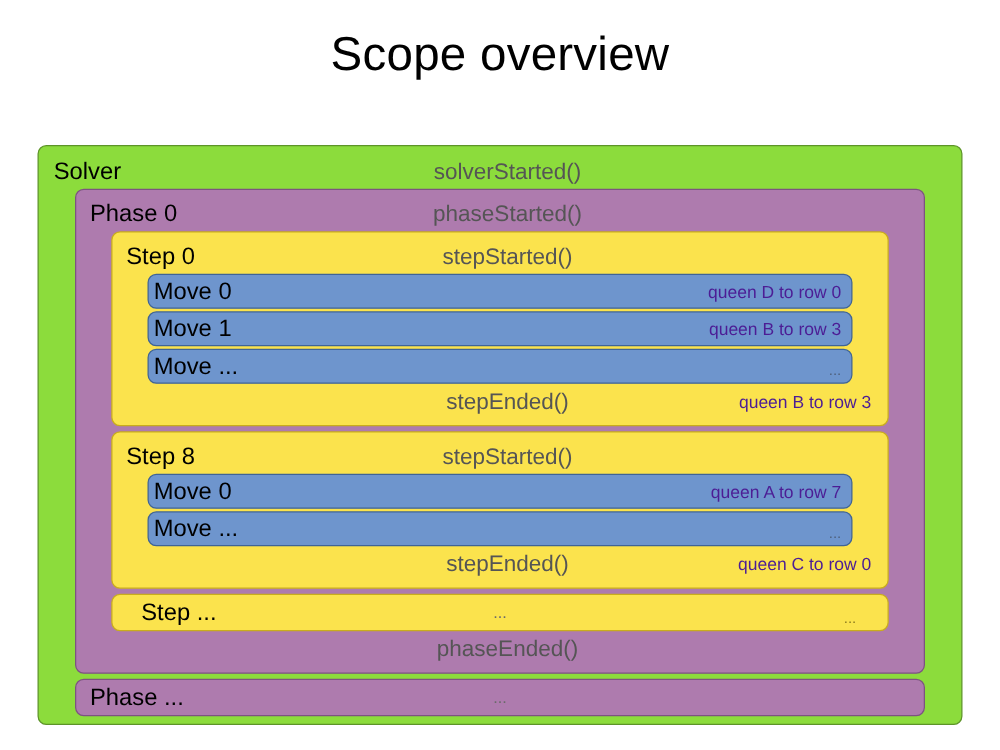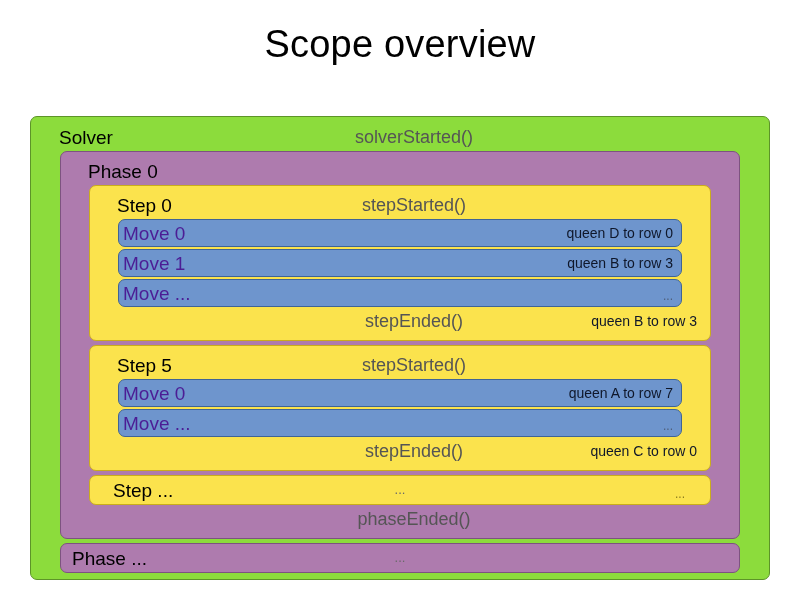--- a/index.html
+++ b/index.html
@@ -77,21 +77,21 @@
   }
 
   
   .line {
     display: flex;
     align-items: center;
     position: relative;
     height: 26px;
     box-sizing: border-box;
   }
-  .line.tall { height: 28px; margin-left: 16px; }
+  .line.tall { height: 28px; }
 
   .lbl {
     font-size: 19px;
     line-height: 19px;
     color: #000;
     white-space: nowrap;
     flex: 0 0 auto;
     padding-left: 4px;
   }
 
@@ -110,21 +110,21 @@
     color: #6a6a6a;
     position: absolute;
     left: 0; right: 0;
     text-align: center;
   }
 
   .detail {
     margin-left: auto;
     font-size: 14px;
     line-height: 14px;
-    color: #0f172a;
+    color: #4c1d95;
     white-space: nowrap;
     padding-right: 6px;
     position: relative;
     z-index: 2;
   }
   .detail.dots {
     font-size: 12px;
     color: #4e5f7a;
     align-self: flex-end;
     padding-bottom: 3px;
@@ -146,21 +146,21 @@
     display: flex;
     align-items: center;
     height: 100%;
     padding-left: 4px;
     padding-right: 2px;
     box-sizing: border-box;
   }
   .move-lbl {
     font-size: 19px;
     line-height: 19px;
-    color: #4c1d95;
+    color: #000000;
     white-space: nowrap;
   }
 
   .moves-wrap {
     padding-left: 21px;
     padding-right: 21px;
     box-sizing: border-box;
   }
 
   .step-wrap {
@@ -201,20 +201,21 @@
       <span class="lbl">Solver</span>
       <span class="evt">solverStarted()</span>
     </div>
 
     <div class="phase-wrap">
 
       <div class="scope scope-phase">
 
         <div class="line tall">
           <span class="lbl">Phase 0</span>
+          <span class="evt">phaseStarted()</span>
         </div>
 
         <div class="step-wrap">
 
           <div class="scope scope-step first-step">
 
             <div class="line tall">
               <span class="lbl">Step 0</span>
               <span class="evt">stepStarted()</span>
             </div>
@@ -247,21 +248,21 @@
             <div class="line tall">
               <span class="evt">stepEnded()</span>
               <span class="detail">queen B to row 3</span>
             </div>
 
           </div>
 
           <div class="scope scope-step first-step">
 
             <div class="line tall">
-              <span class="lbl">Step 5</span>
+              <span class="lbl">Step 8</span>
               <span class="evt">stepStarted()</span>
             </div>
 
             <div class="moves-wrap">
 
               <div class="scope scope-move move-row">
                 <div class="move-inner">
                   <span class="move-lbl">Move 0</span>
                   <span class="detail">queen A to row 7</span>
                 </div>

